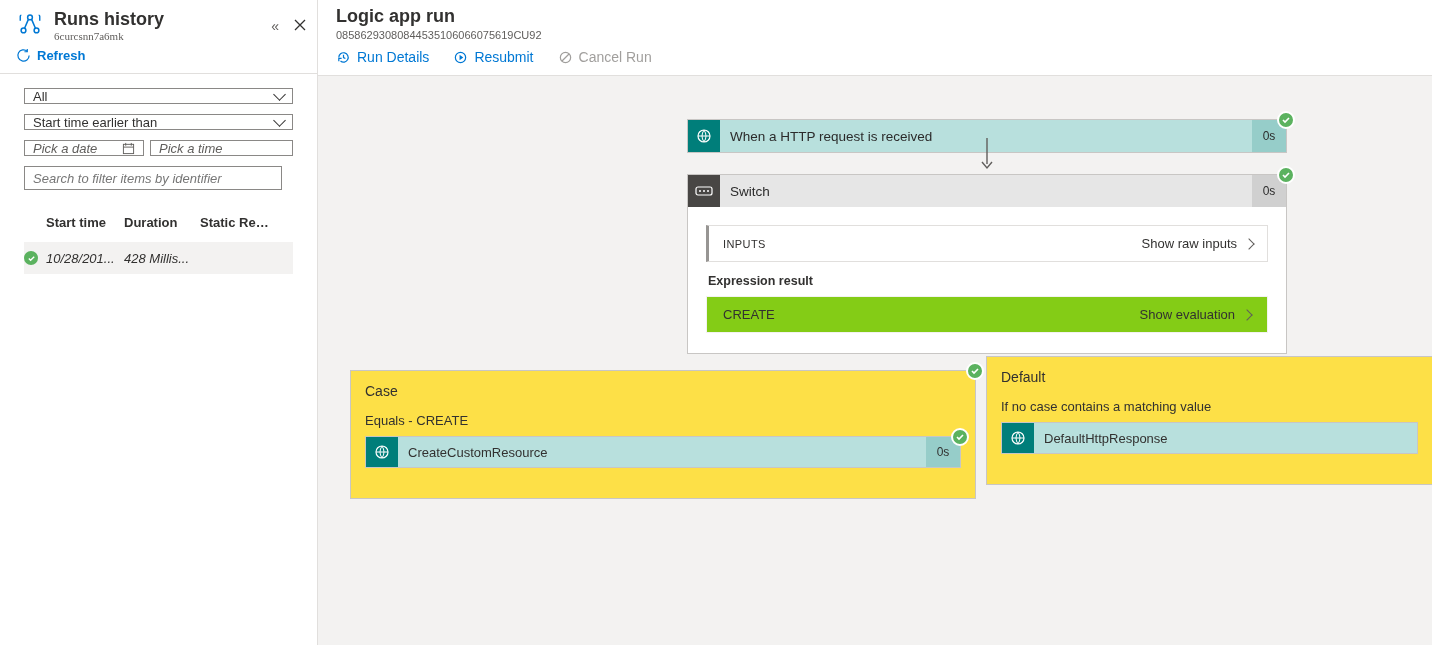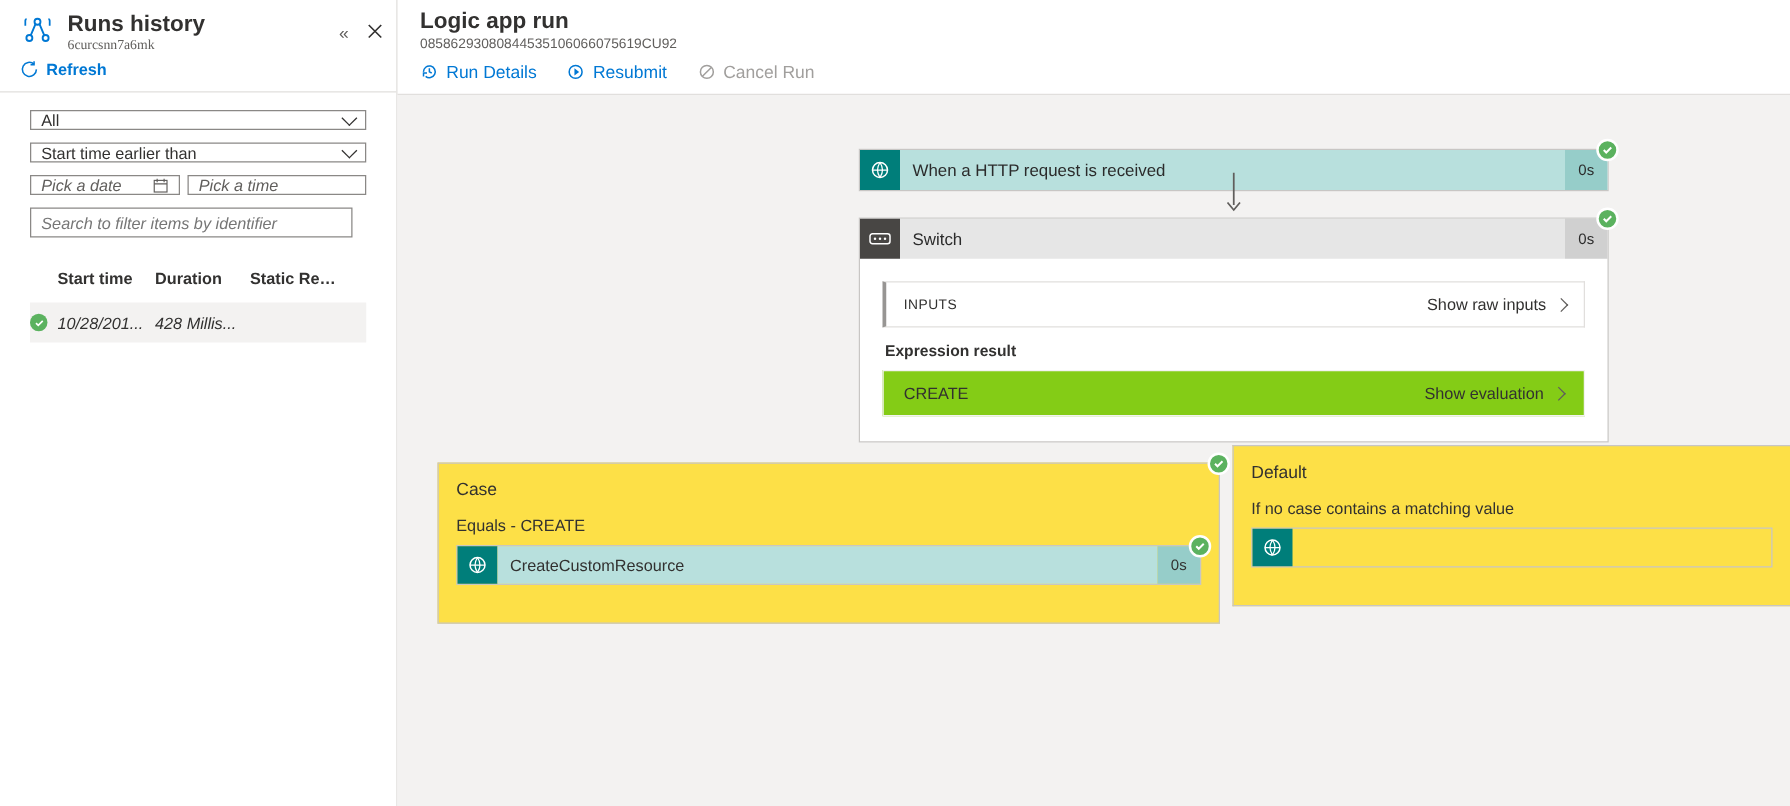--- a/index.html
+++ b/index.html
@@ -423,17 +423,20 @@
     <div class="branch default" style="left:668px; top:280px; width:446px;">
       <div class="branch-title">Default</div>
       <div class="branch-sub">If no case contains a matching value</div>
       <div class="step">
         <div class="icon">
           <svg width="18" height="18" viewBox="0 0 18 18">
               <circle cx="9" cy="9" r="6" fill="none" stroke="#fff" stroke-width="1.2"></circle>
               <path d="M3 9 H15 M9 3 Q13 9 9 15 M9 3 Q5 9 9 15" stroke="#fff" stroke-width="1" fill="none"></path>
             </svg>
         </div>
+        <div class="label-bg">
+            <span>DefaultHttpResponse</span>
+          </div>
       </div>
     </div>
 
   </div>
 </div>
 
 </body></html>

